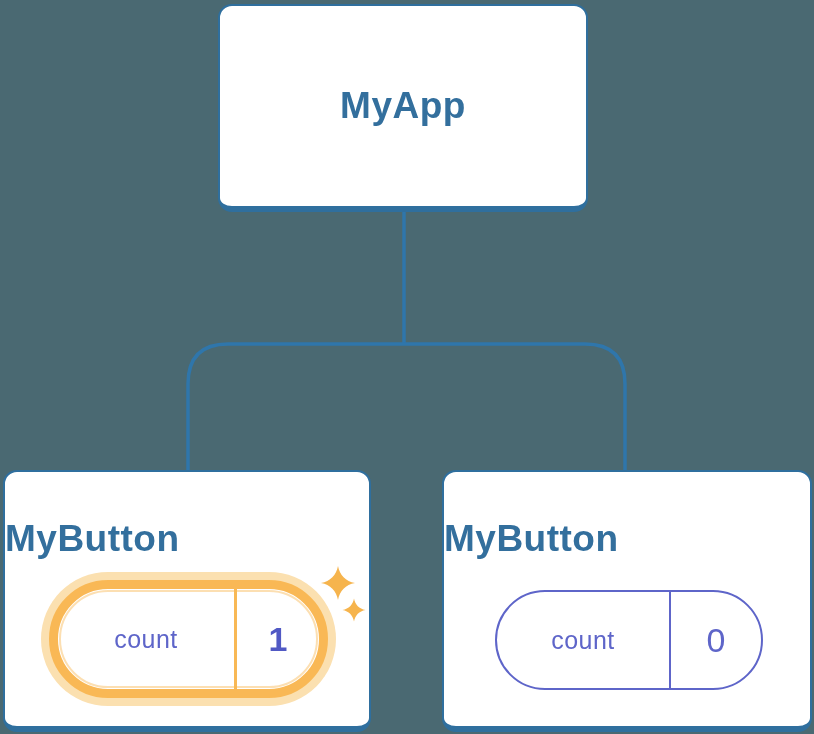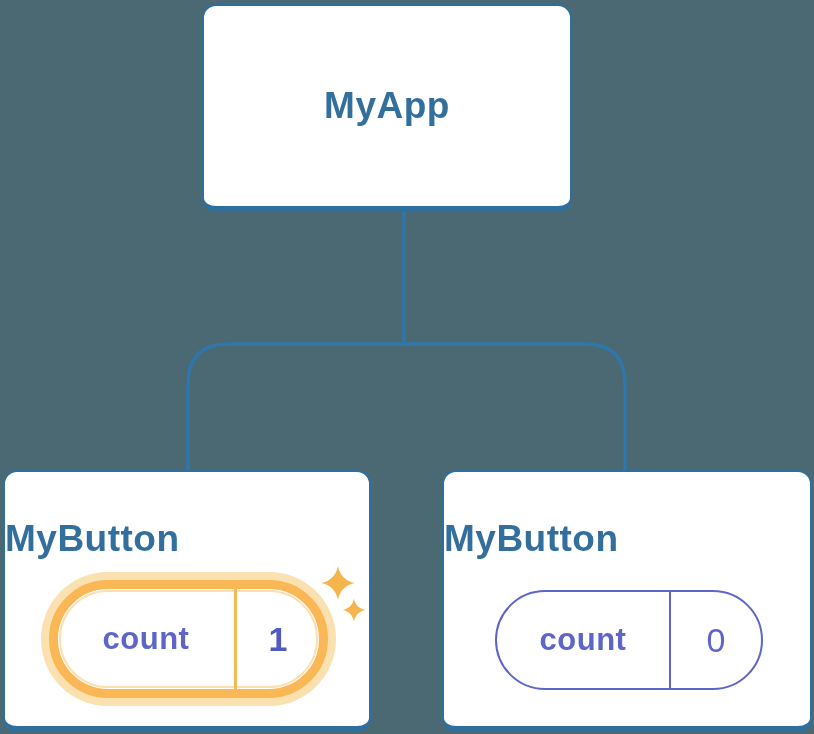--- a/index.html
+++ b/index.html
@@ -13,21 +13,21 @@
   }
   .connector-svg{position:absolute;left:0;top:0;pointer-events:none;}
   .card{
     position:absolute;
     background:#ffffff;
     border:2px solid #2F6F9E;
     border-bottom-width:6px;
     border-radius:14px;
   }
   .card-root{
-    left:202px;top:4px;width:370px;height:208px;
+    left:218px;top:4px;width:370px;height:208px;
     display:flex;align-items:center;justify-content:center;
   }
   .card-child-left{left:3px;top:470px;width:368px;height:262px;}
   .card-child-right{left:442px;top:470px;width:370px;height:262px;}
   .node-title{
     color:#336F9D;
     font-size:37px;
     font-weight:700;
     letter-spacing:0.5px;
   }
@@ -62,22 +62,22 @@
     inset:1px;
     border:2px solid rgba(249,184,85,0.45);
     border-radius:52px;
     pointer-events:none;
   }
   .pill-section{
     display:flex;align-items:center;justify-content:center;
   }
   .pill-key{
     color:#5E65C9;
-    font-size:31px;
-    font-weight:700;
+    font-size:25px;
+    font-weight:400;
     letter-spacing:0.5px;
   }
   .pill-value{
     color:#5E65C9;
     font-size:34px;
     font-weight:400;
   }
   .pill-highlight .pill-value{
     color:#5159C4;
     font-weight:700;

